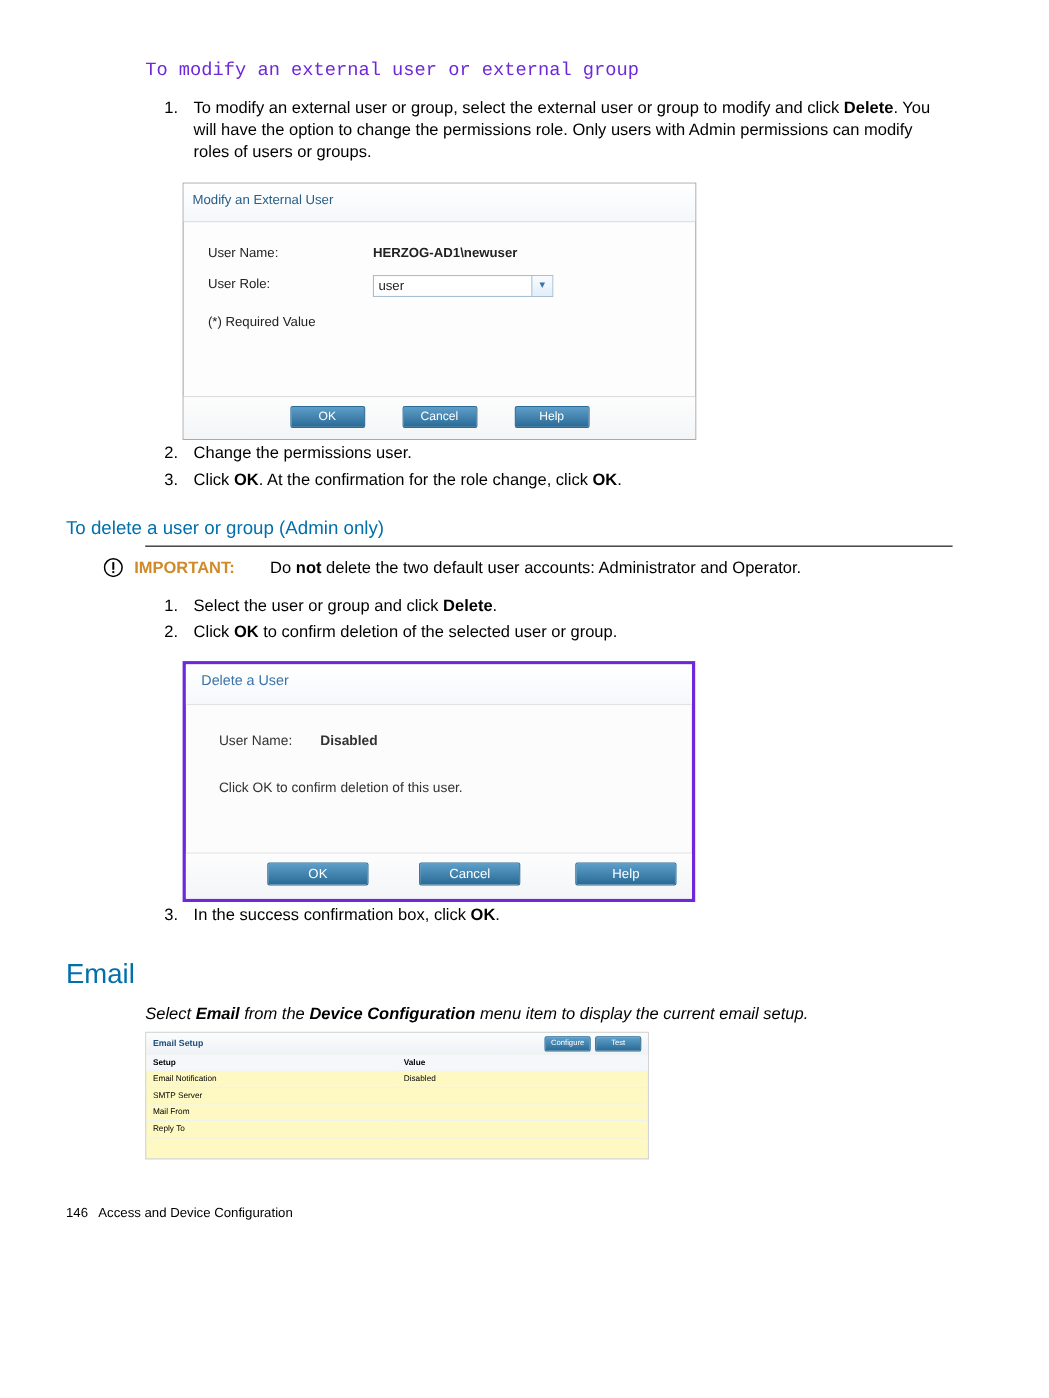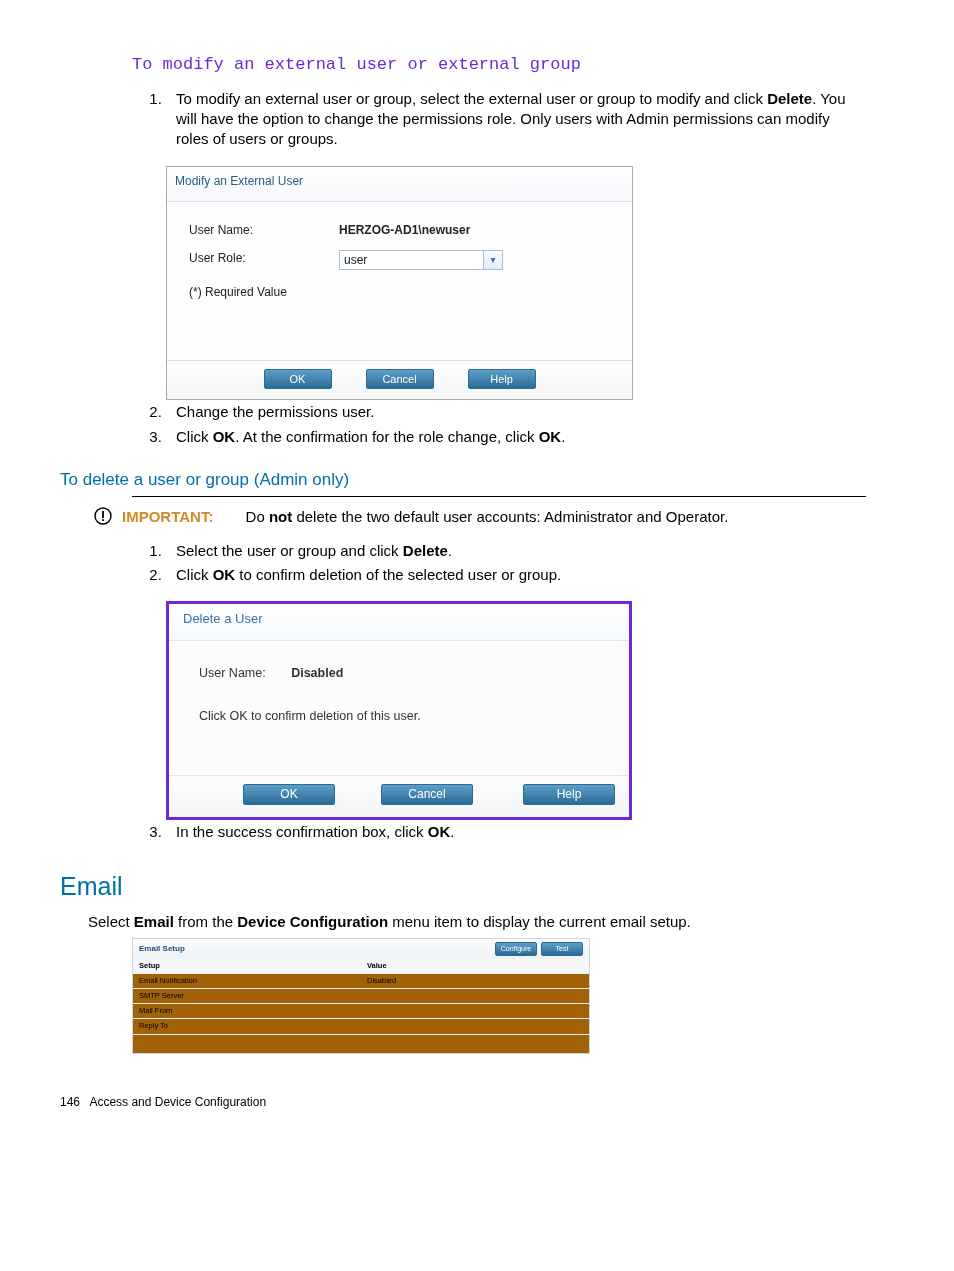--- a/index.html
+++ b/index.html
@@ -79,21 +79,21 @@
      background:linear-gradient(#fdfdfd,#f3f5f7);
      padding:8px 14px 12px 14px;
      display:flex; gap:46px; justify-content:flex-start;
   }
   .dlg2-foot .btn{ min-width:90px; height:19px; font-size:12px;}
   .dlg2-foot .spacer{flex:0 0 14px;}
   .btn.help{margin-left:auto;}
 
   
   .email-box{
-    width:456px; border:1px solid #d0d4d8; background:#a16207; font-size:8px;
+    width:456px; border:1px solid #d0d4d8; background:#fef9c3; font-size:8px;
     margin:6px 4px 10px 44px; padding:0 0 18px 0;
   }
   .email-head{
     display:flex; align-items:center; justify-content:space-between;
     padding:3px 6px 3px 6px;
     background:linear-gradient(#fbfcfd,#eef2f6);
   }
   .email-head .ttl{color:#1c4f78; font-weight:bold;}
   .email-head .btn{min-width:40px; height:12px; font-size:7px;}
   .etable{width:100%; border-collapse:collapse;}
@@ -195,21 +195,21 @@
   </div>
 </div>
 
 <ol start="3">
   <li>
     <span>In the success confirmation box, click </span><span class="bold">OK</span><span>.</span>
   </li>
 </ol>
 
 <div class="h1">Email</div>
-<div style="">
+<div style="margin-left:44px;font-style:italic;">
   <span>Select </span><span class="bold">Email</span><span> from the </span><span class="bold">Device Configuration</span><span> menu item to display the current email setup.</span>
 </div>
 
 <div class="email-box">
   <div class="email-head">
     <span class="ttl">Email Setup</span>
     <span style="display:flex; gap:4px;">
       <span class="btn">Configure</span>
       <span class="btn">Test</span>
     </span>

